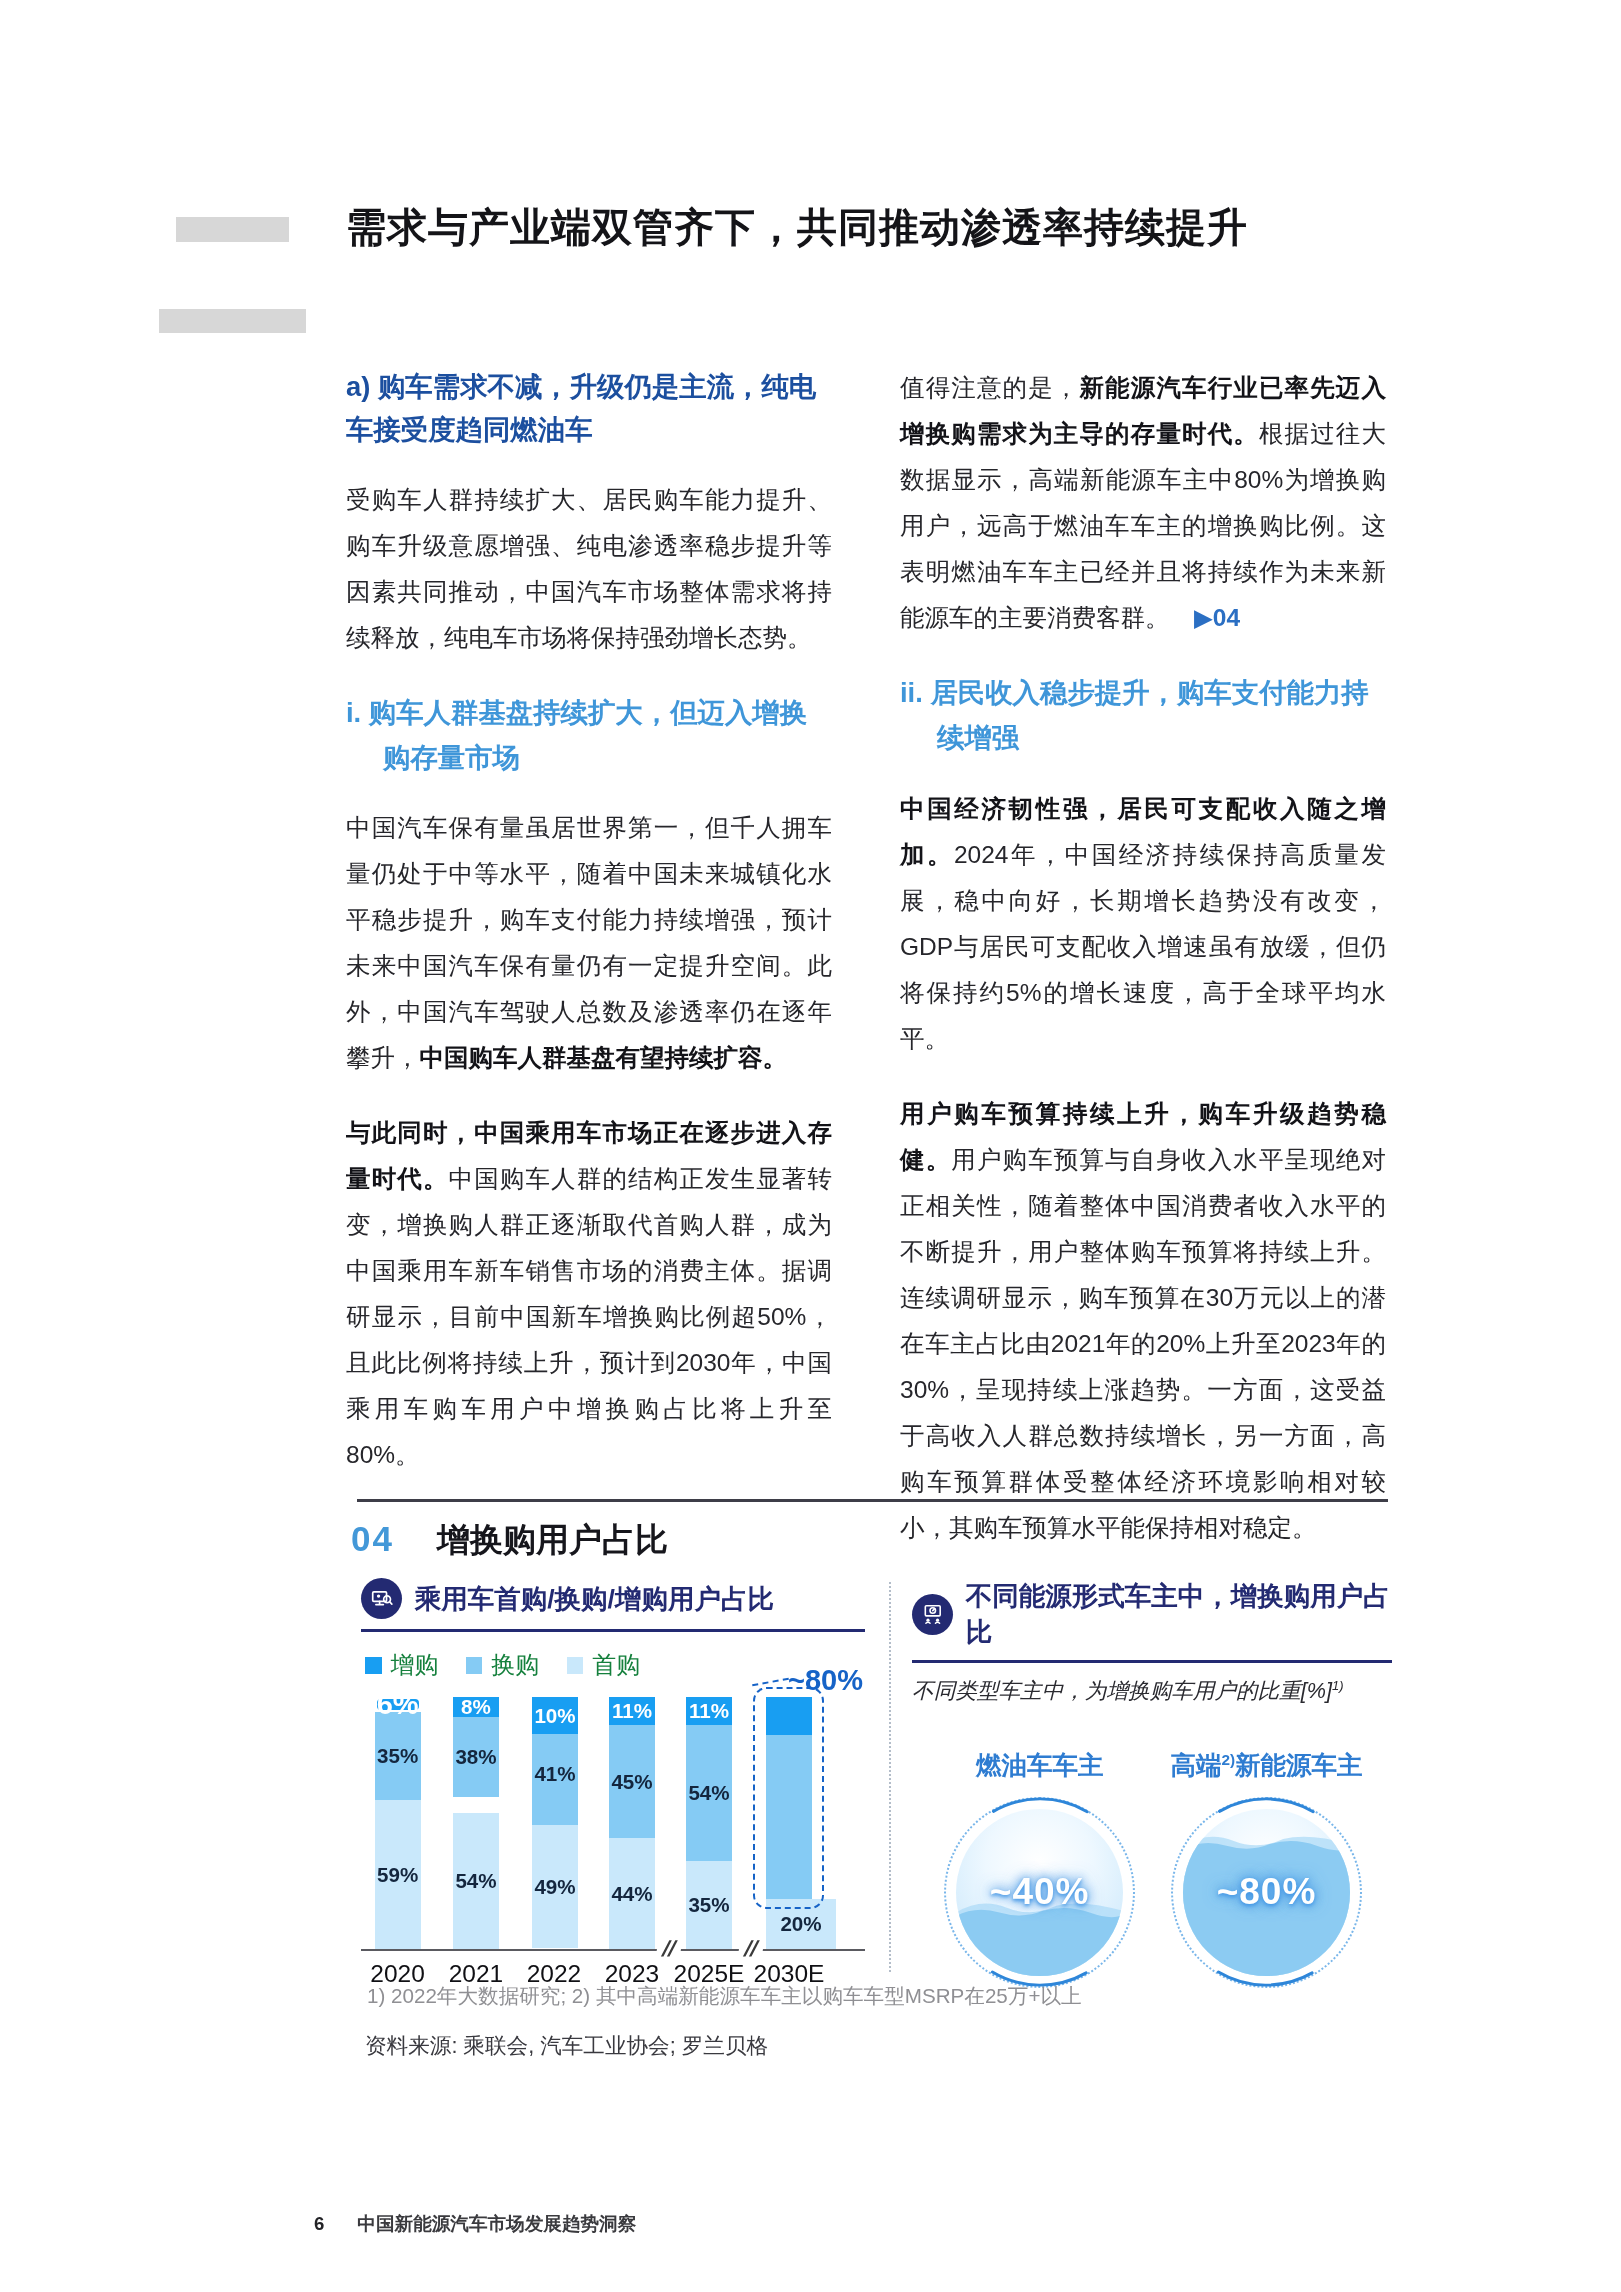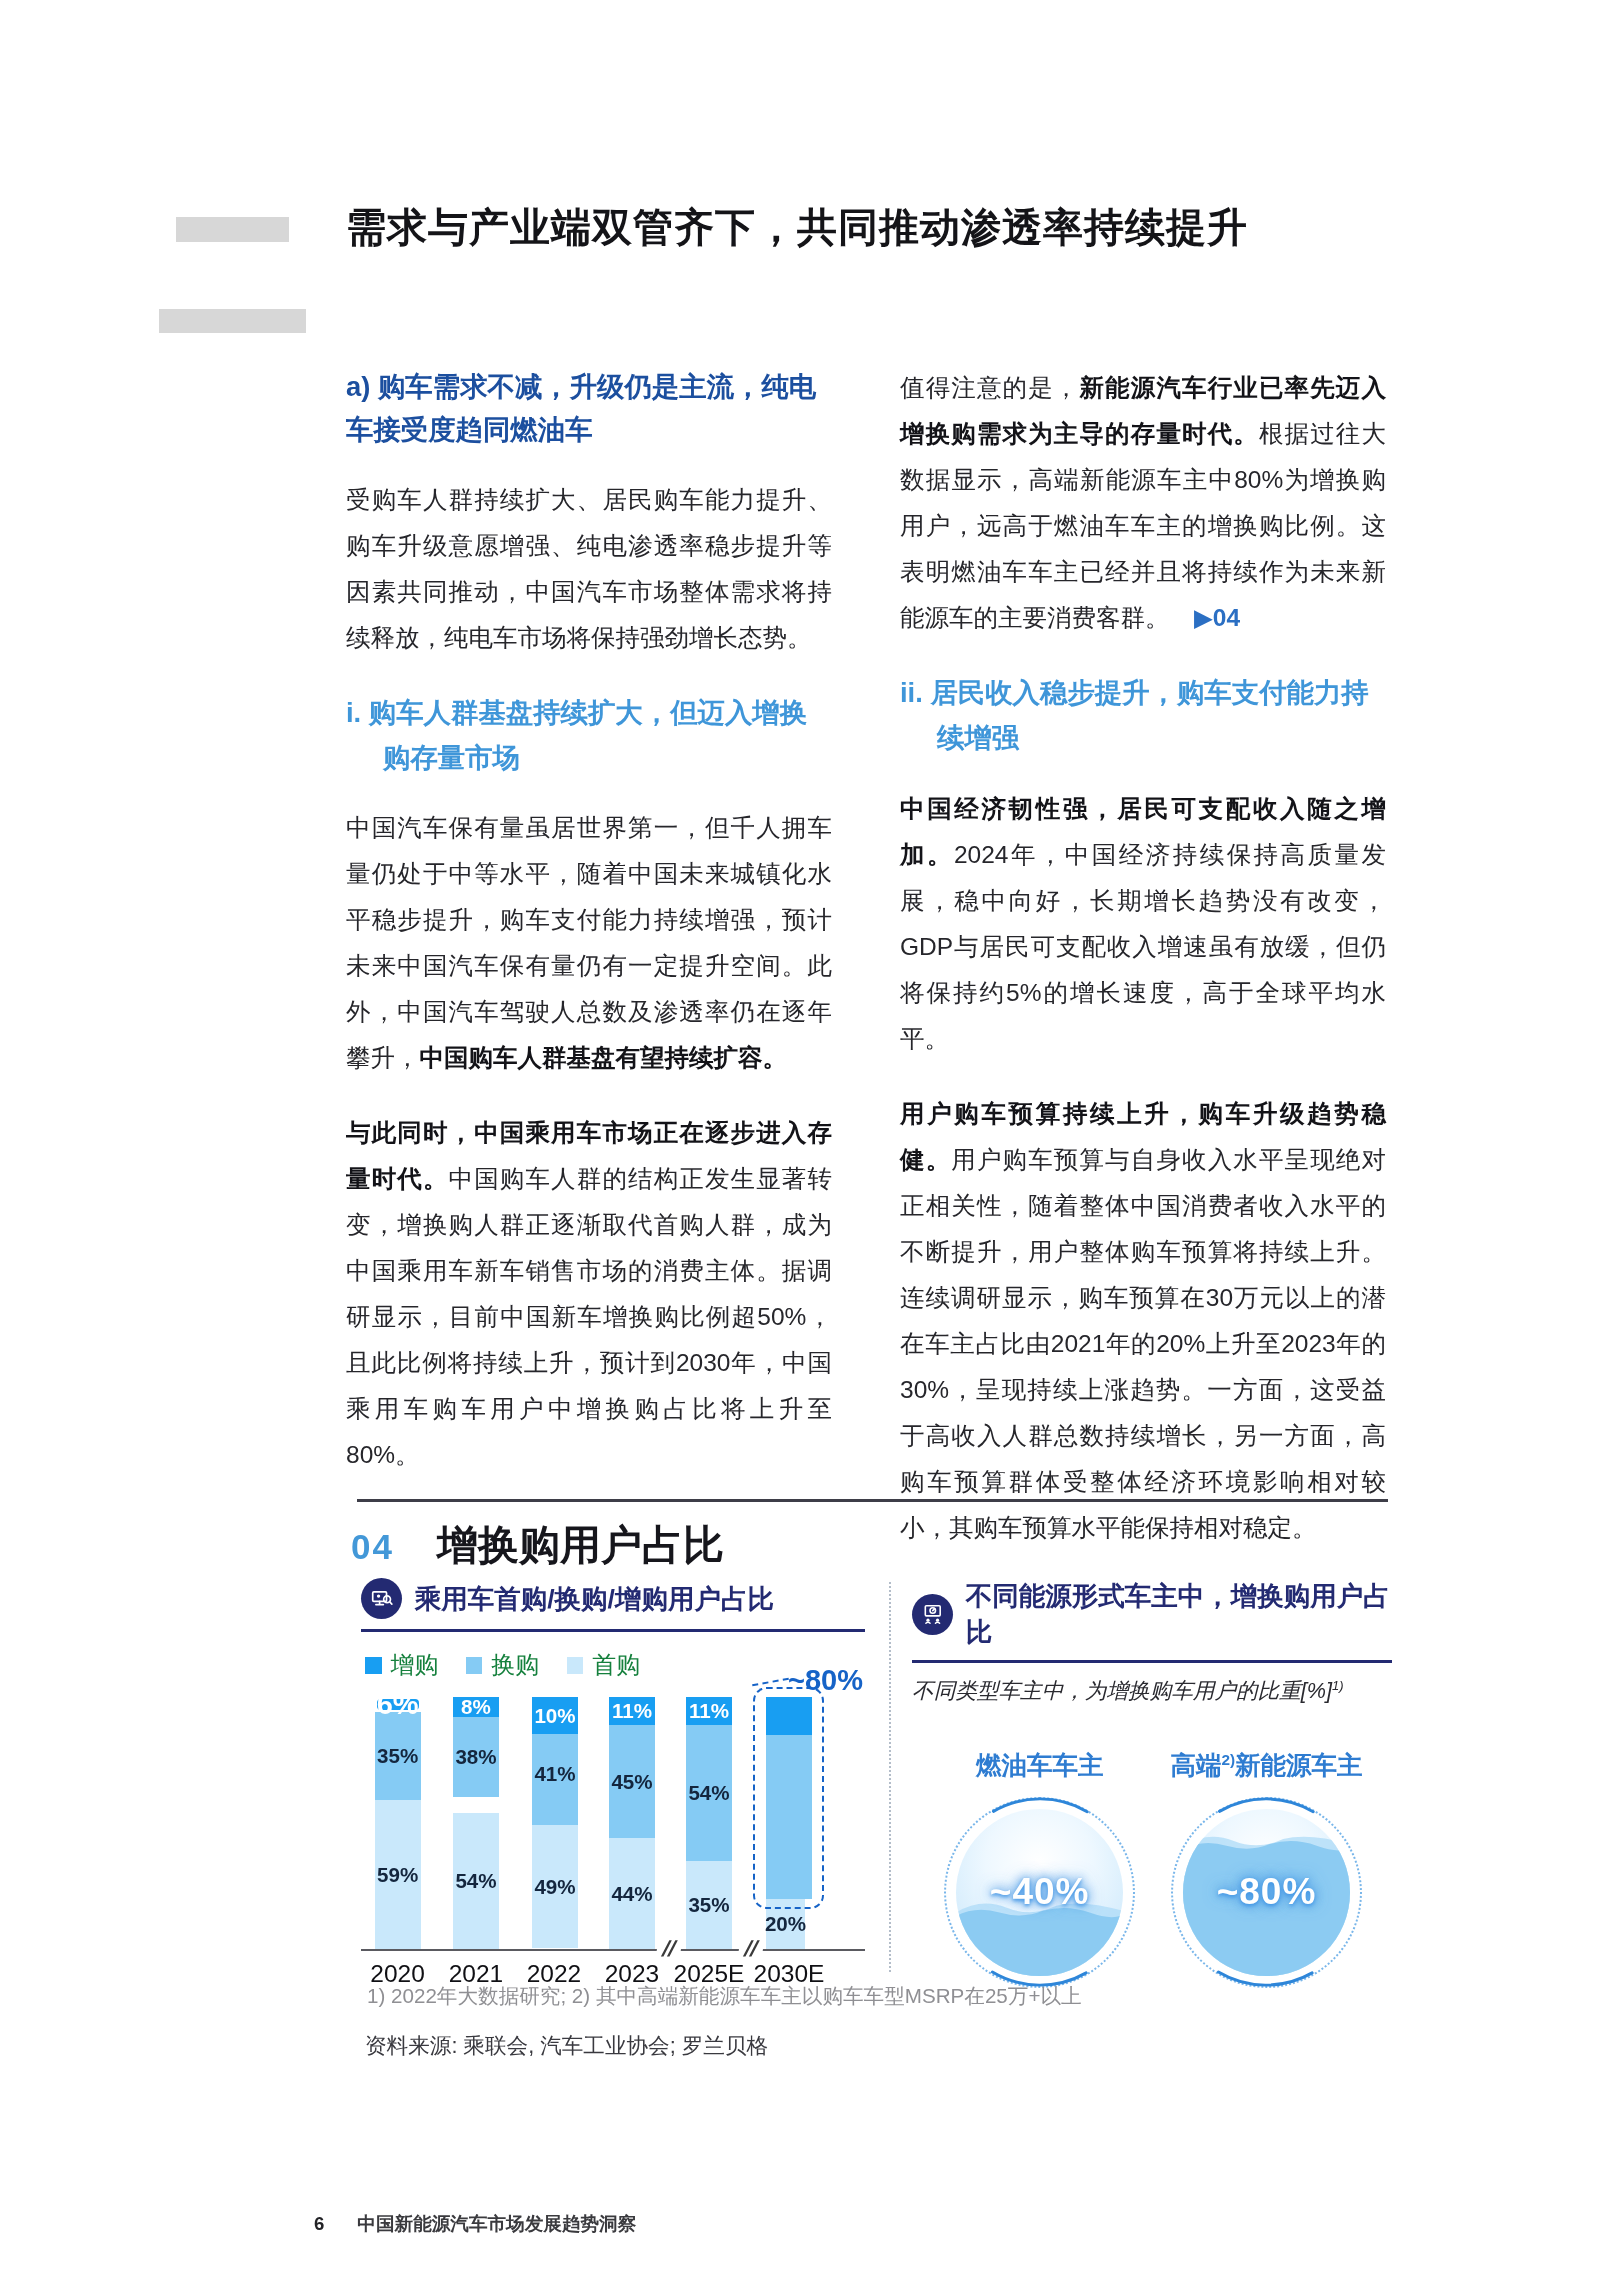--- a/index.html
+++ b/index.html
@@ -16,21 +16,21 @@
   .h-sub{margin:5.9px 0 25.5px 0;font-size:27.4px;line-height:45px;font-weight:700;color:#3f96d9;
         padding-left:37px;text-indent:-37px;}
   .col p{margin:0 0 29px 0;font-size:24.5px;line-height:46px;text-align:justify;color:#26262b;}
   .col p .bold{font-weight:700;color:#131318;}
   .accent-ref{font-weight:700;color:#2b6fc3;}
   sup{font-size:60%;vertical-align:super;line-height:0;}
   
   .fig-rule{position:absolute;left:357px;top:1499px;width:1031px;height:2.9px;background:#3e3e48;}
   .fig-head{position:absolute;left:351px;top:1518px;display:flex;align-items:baseline;gap:43px;}
   .fig-num{font-size:35px;font-weight:700;color:#4398d8;letter-spacing:2px;}
-  .fig-title{font-size:41px;font-weight:700;color:#16161c;}
+  .fig-title{font-size:33px;font-weight:700;color:#16161c;}
   .fig-body{position:absolute;left:361px;top:1578px;width:1031px;display:flex;}
   .chart-left{width:504px;flex:none;}
   .chart-right{width:480px;flex:none;}
   .divider-v{flex:none;width:0;border-left:2px dotted #b3bdc9;height:390px;margin:3.9px 21.6px 0 23.5px;}
   .chart-header{display:flex;align-items:center;gap:12.7px;border-bottom:3.9px solid #232a72;padding-bottom:9.8px;}
   .chart-header .hdr-txt{font-size:26.5px;font-weight:700;color:#232a72;}
   .icon-circle{flex:none;width:41px;height:41px;border-radius:50%;background:#232a72;
         display:flex;align-items:center;justify-content:center;}
   .legend{display:flex;align-items:center;gap:27.4px;margin:17.6px 0 0 3.9px;}
   .legend-item{display:flex;align-items:center;gap:8.8px;}
@@ -175,21 +175,21 @@
           <div class="seg" style="left: 325px; top: 164px; width: 46px; height: 88px; background: rgb(201, 232, 251);">
             <span class="seg-label">35%</span>
           </div>
           <div class="seg" style="left: 325px; top: 28px; width: 46px; height: 136px; background: rgb(133, 203, 244);">
             <span class="seg-label">54%</span>
           </div>
           <div class="seg" style="left: 325px; top: 1.06581e-14px; width: 46px; height: 28px; background: rgb(24, 158, 242);">
             <span class="seg-label on-dark">11%</span>
           </div>
           <div class="cat" style="left: 307px;">2025E</div>
-          <div class="seg" style="left: 405px; top: 202px; width: 39px; height: 50px; background: rgb(201, 232, 251);">
+          <div class="seg" style="left: 405px; top: 202px; width: 70px; height: 50px; background: rgb(201, 232, 251);">
             <span class="seg-label">20%</span>
           </div>
           <div class="seg" style="left: 405px; top: 38px; width: 46px; height: 164px; background: rgb(133, 203, 244);"></div>
           <div class="seg" style="left: 405px; top: 1.42109e-14px; width: 46px; height: 38px; background: rgb(24, 158, 242);"></div>
           <div class="cat" style="left: 387px;">2030E</div>
           <div class="axis-break" style="left: 296px;">//</div>
           <div class="axis-break" style="left: 378px;">//</div>
           <div class="dash-box" style="left: 392px; top: -9.8px; width: 67px; height: 218px;"></div>
           <div class="dash-lead" style="left: 391px; top: -15.7px; width: 37px;"></div>
           <div class="dash-note" style="left: 427px; top: -33px;">~80%</div>

